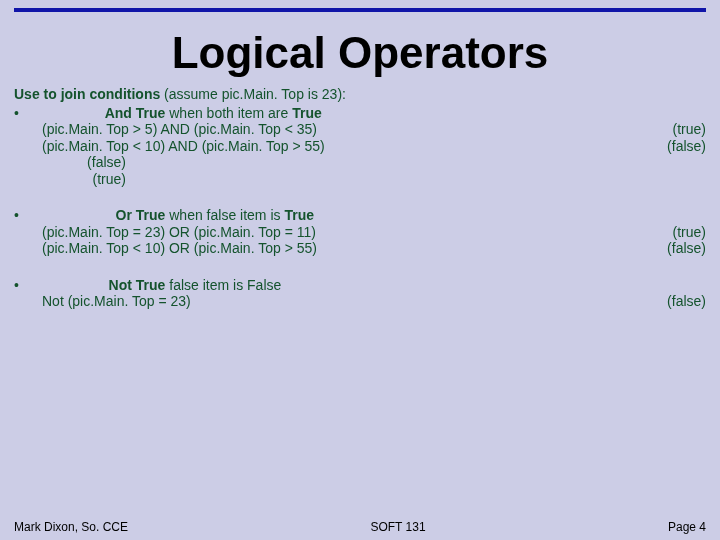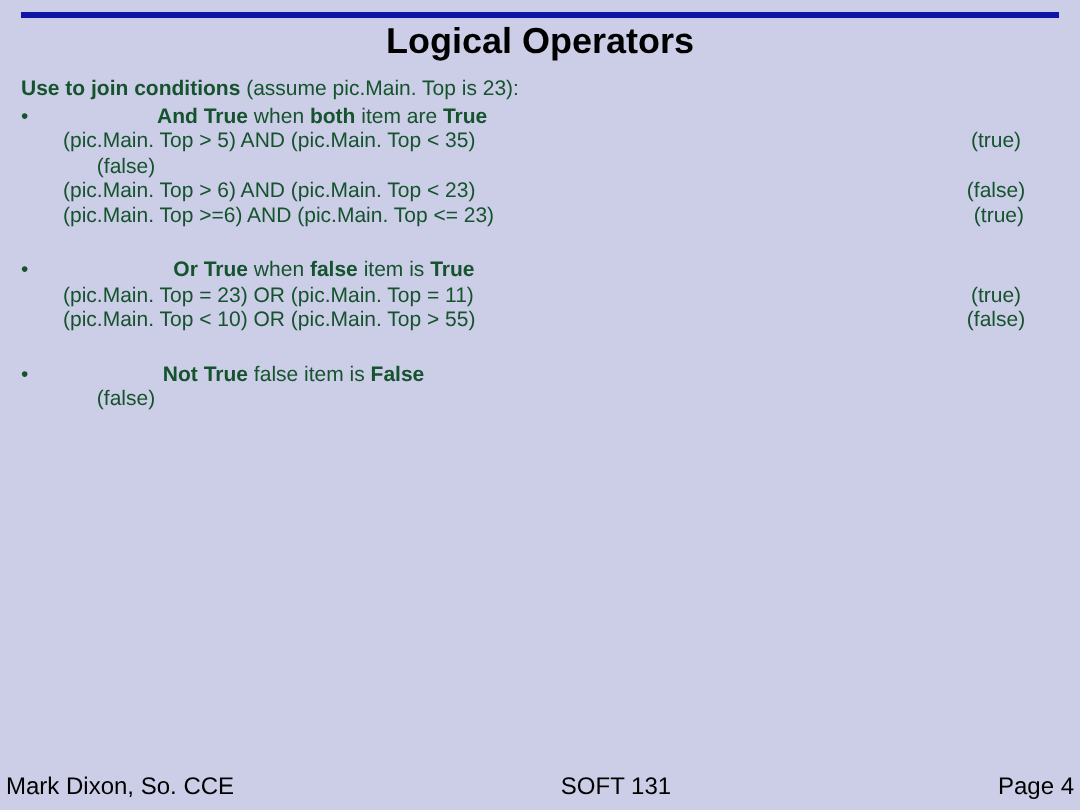--- a/index.html
+++ b/index.html
@@ -10,54 +10,54 @@
     font-family: Arial, Helvetica, sans-serif;
     position: relative;
     overflow: hidden;
   }
   .rule {
     margin: 8px 14px 0 14px;
     border-top: 4px solid #1015a8;
   }
   .title {
     text-align: center;
-    font-size: 24px;
+    font-size: 44px;
     font-weight: bold;
     color: #000;
-    margin-top: 2px;
+    margin-top: 16px;
   }
   .content {
     padding: 8px 14px 0 14px;
     font-size: 14px;
     color: #14532d;
     line-height: 1.18;
   }
   .intro { margin-bottom: 2px; }
   .intro .b { font-weight: bold; }
   .block { margin-bottom: 20px; }
   .op-head { }
   .op-head .bullet { display:inline-block; width: 14px; }
   .op-head .opname { font-weight: bold; display:inline-block; width: 100px; text-align: right; }
   .op-head .tr { font-weight: bold; text-align: center; }
-  .op-head .bb { font-weight: bold; text-align: center; }
+  .op-head .bb { font-weight: normal; text-align: center; }
   .row {
     display: flex;
     padding-left: 28px;
   }
   .row .expr { flex: 1; white-space: pre; }
-  .row .res  { width: 84px; text-align: center; white-space: pre; }
+  .row .res  { width: 84px; text-align: right; white-space: pre; }
   .footer {
     position: absolute;
     bottom: 6px;
     left: 0; right: 0;
     display: flex;
     justify-content: space-between;
-    font-size: 16px;
+    font-size: 12px;
     color: #000;
-    padding: 0 4px;
+    padding: 0 14px;
     margin-top: 14px;
   }
 </style>
 </head>
 <body>
 
 <div class="rule"></div>
 <div class="title">Logical Operators</div>
 
 <div class="content">
@@ -70,28 +70,27 @@
     <div class="op-head">
       <span class="bullet">•</span>
       <span class="opname">And</span>
       <span class="tr">True</span><span> when </span><span class="bb">both</span><span> item are </span><span class="tr">True</span>
     </div>
     <div class="row">
         <span class="expr">(pic.Main. Top &gt; 5) AND (pic.Main. Top &lt; 35)</span>
         <span class="res">(true)</span>
       </div>
     <div class="row">
+        <span class="expr">(pic.Main. Top &lt; 10) AND (pic.Main. Top &gt; 55)</span>
         <span class="res">(false)</span>
       </div>
     <div class="row">
-        <span class="expr">(pic.Main. Top &gt; 6) AND (pic.Main. Top &lt; 23)</span>
         <span class="res">(false)</span>
       </div>
     <div class="row">
-        <span class="expr">(pic.Main. Top &gt;=6) AND (pic.Main. Top &lt;= 23)</span>
         <span class="res"> (true)</span>
       </div>
   </div>
 
   <div class="block">
     <div class="op-head">
       <span class="bullet">•</span>
       <span class="opname">Or</span>
       <span class="tr">True</span><span> when </span><span class="bb">false</span><span> item is </span><span class="tr">True</span>
     </div>
@@ -105,20 +104,21 @@
       </div>
   </div>
 
   <div class="block">
     <div class="op-head">
       <span class="bullet">•</span>
       <span class="opname">Not</span>
       <span class="tr">True</span><span> false item is </span><span class="bb">False</span>
     </div>
     <div class="row">
+        <span class="expr">Not (pic.Main. Top = 23)</span>
         <span class="res">(false)</span>
       </div>
   </div>
 
 </div>
 
 <div class="footer">
   <span>Mark Dixon, So. CCE</span>
   <span>SOFT 131</span>
   <span>Page 4</span>

